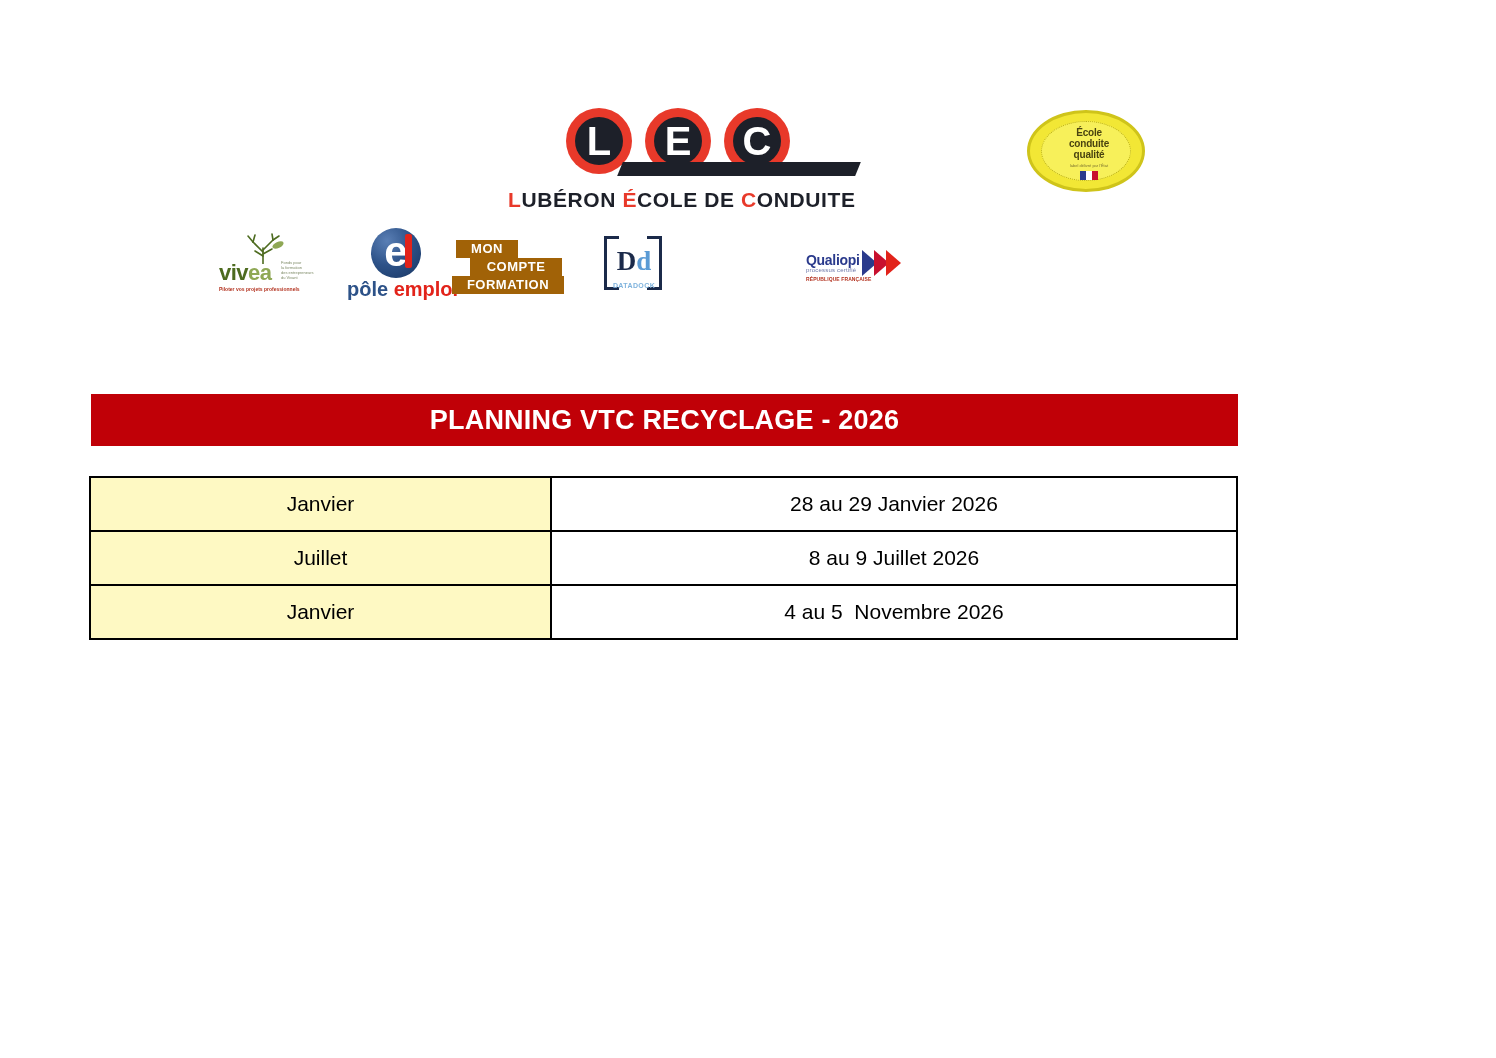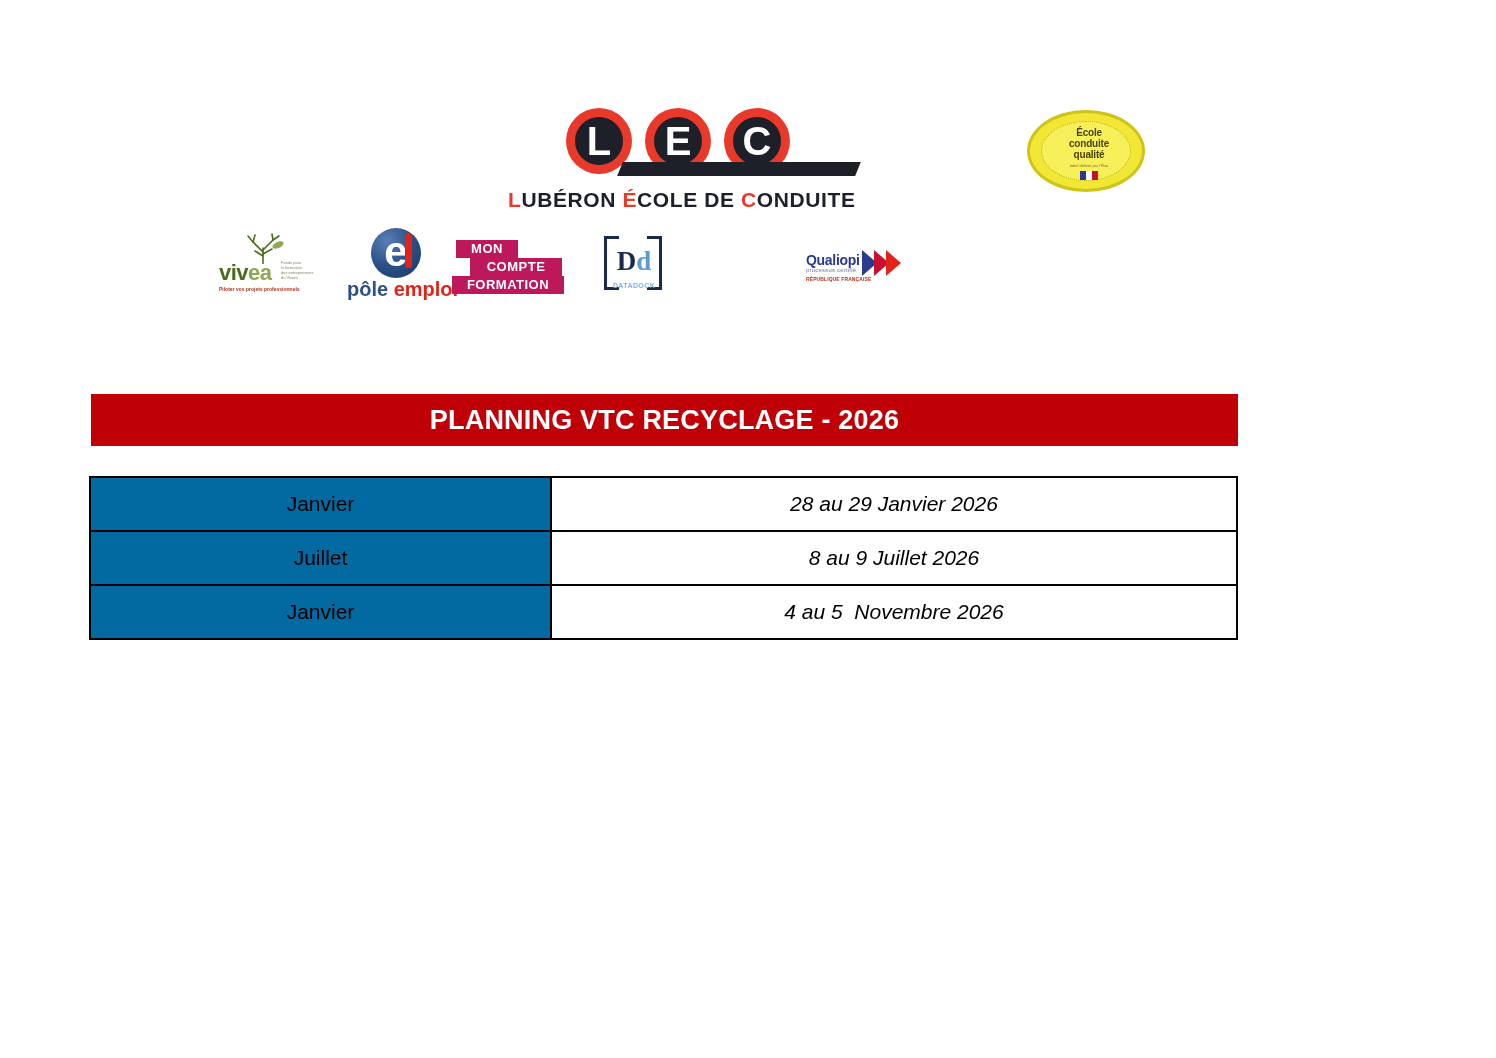--- a/index.html
+++ b/index.html
@@ -281,21 +281,21 @@
   
   #logo-mcf {
     position: absolute;
     left: 452px;
     top: 14px;
     width: 112px;
     height: 54px;
   }
   .mcf-bar {
     position: absolute;
-    background: #be185d;
+    background: #a16207;
     color: #ffffff;
     font-weight: bold;
     font-size: 13px;
     letter-spacing: 0.5px;
     text-align: center;
     box-sizing: border-box;
     font-family: "Liberation Sans", sans-serif;
   }
   #mcf-1 { left: 4px;  top: 0px;  width: 62px; height: 18px; line-height: 18px; }
   #mcf-2 { left: 18px; top: 18px; width: 92px; height: 18px; line-height: 18px; }
@@ -505,25 +505,24 @@
     text-align: center;
     vertical-align: middle;
     font-size: 21px;
     font-family: "Liberation Sans", sans-serif;
     color: #000000;
     padding: 0;
     white-space: pre;
   }
   #schedule-table td.month-cell {
     width: 459px;
-    background: #0369a1;
+    background: #fef9c3;
   }
   #schedule-table td.dates-cell {
     background: #ffffff;
-    font-style: italic;
   }
 </style>
 </head>
 <body>
 
 <div id="header-area">
 
   <div id="lec-logo">
     <div id="lec-roundels">
       <div class="lec-ring" id="lec-ring-l"></div>

